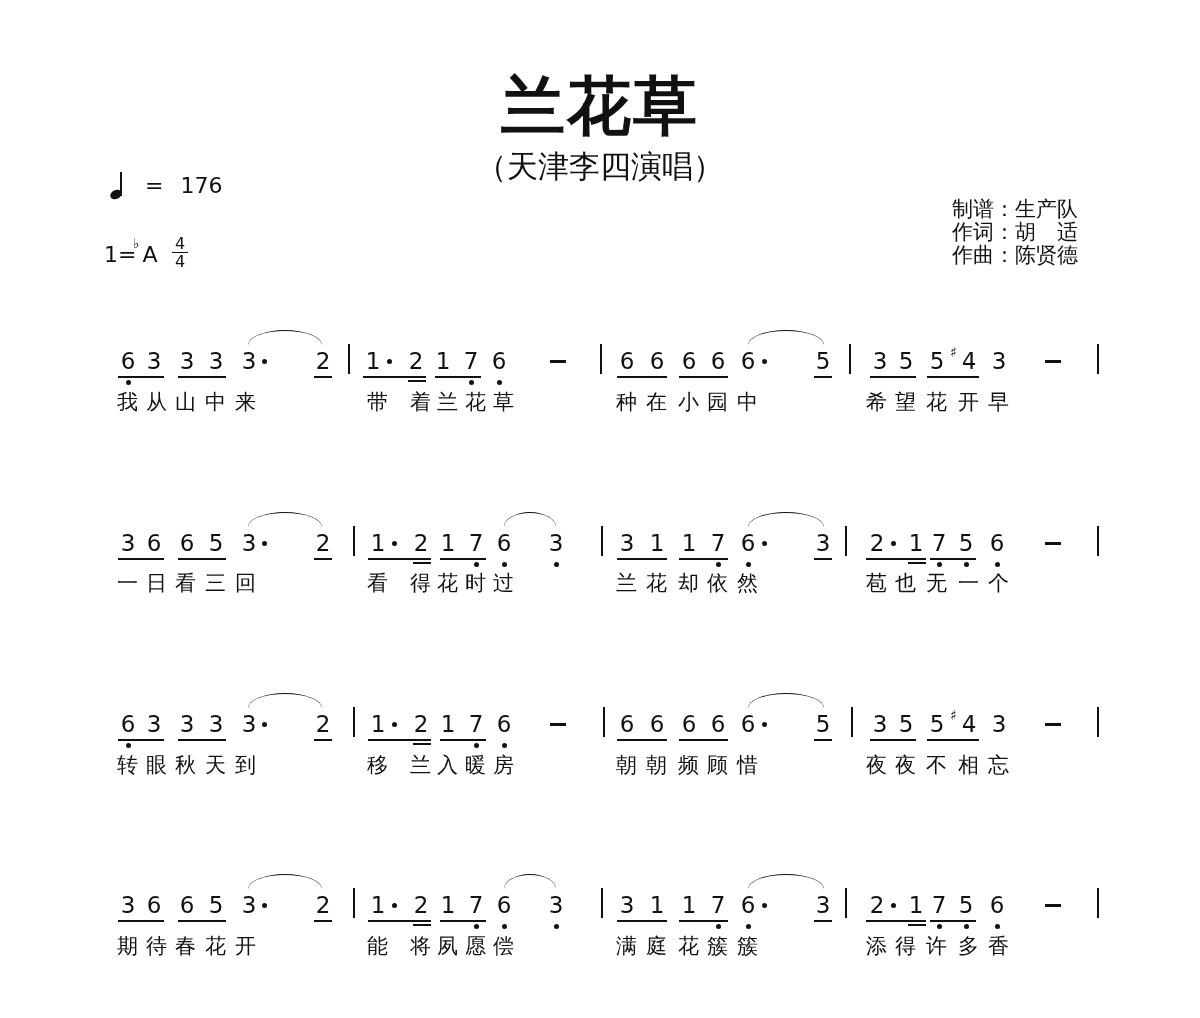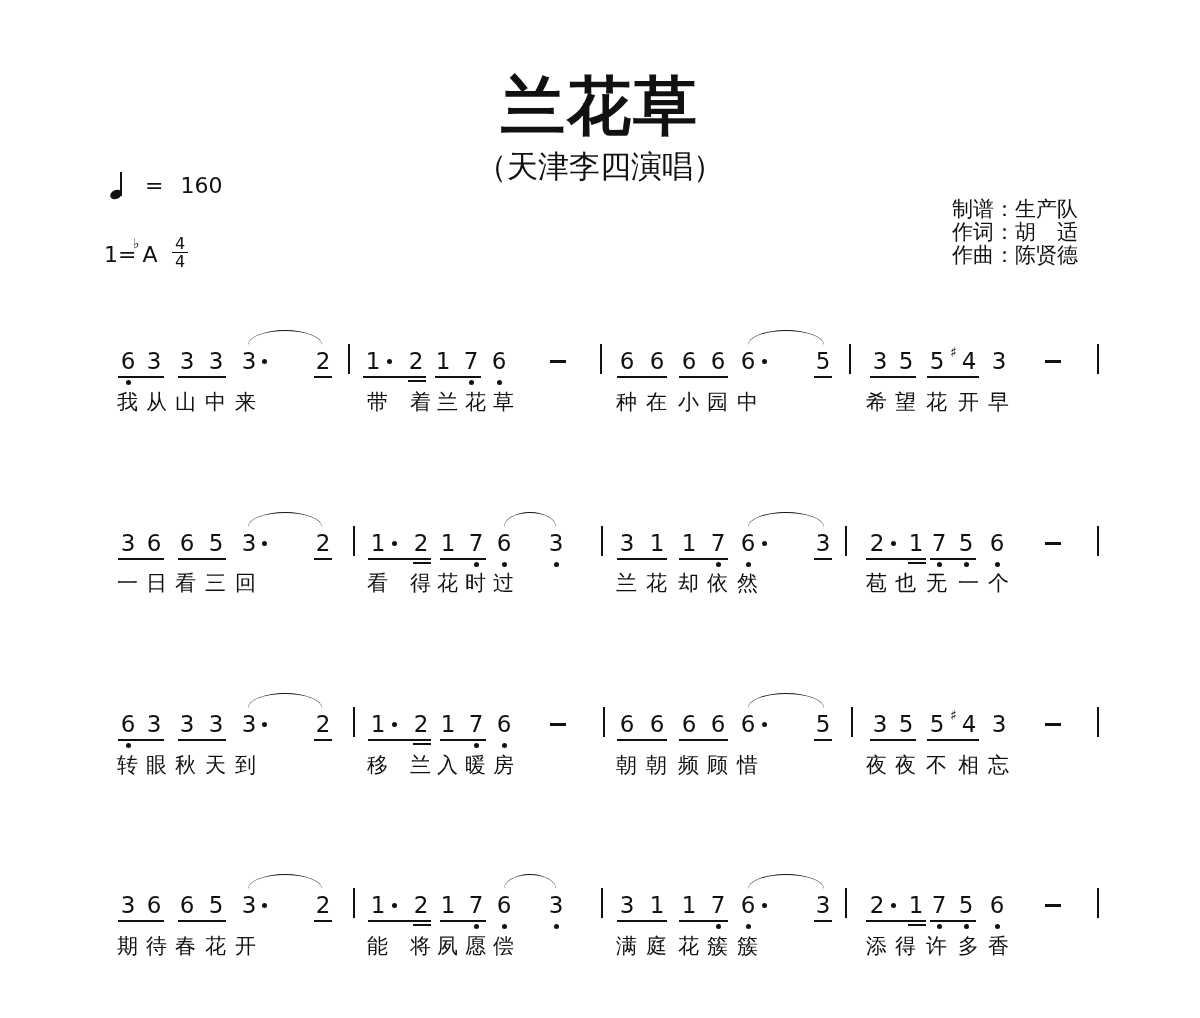--- a/index.html
+++ b/index.html
@@ -31,21 +31,21 @@
 </style>
 </head>
 <body>
 
 <div class="abs title">兰花草</div>
 <div class="abs subtitle">（天津李四演唱）</div>
 
 <div class="abs tempo">
   <span class="note-glyph"><span class="head"></span><span class="stem"></span></span>
   <span style="margin-left:10px;">=</span>
-  <span style="margin-left:10px;">160</span>
+  <span style="margin-left:10px;">176</span>
 </div>
 
 <div class="abs key">
   <span>1=</span><span class="flat">♭</span><span class="A">A</span>
   <div class="frac">
     <div>4</div>
     <div class="line"></div>
     <div>4</div>
   </div>
 </div>

